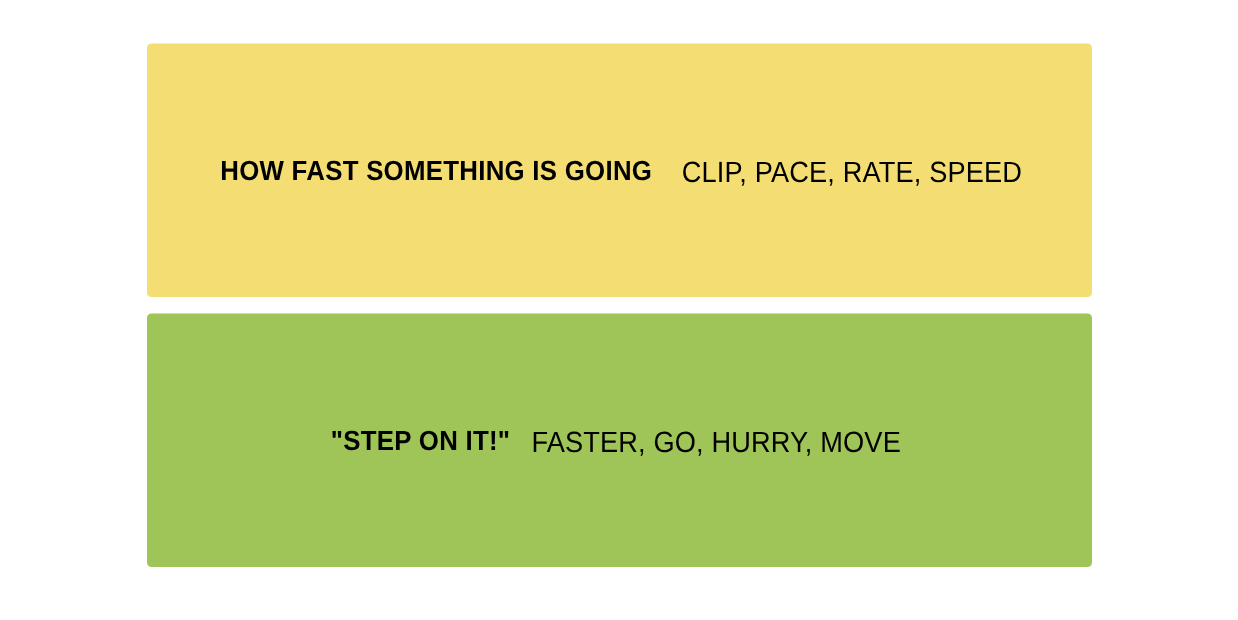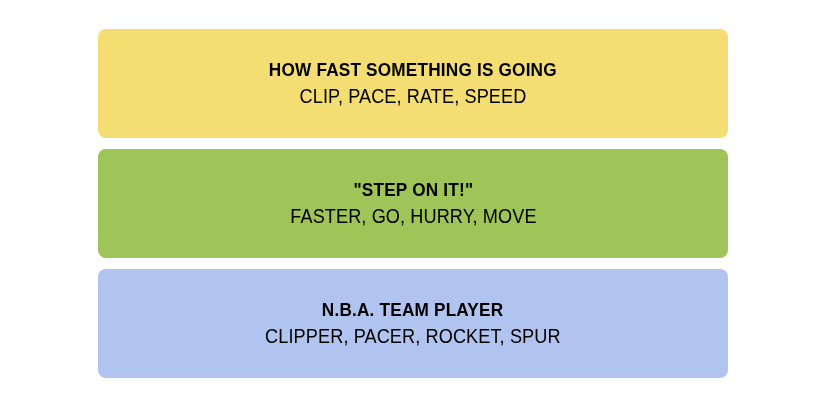--- a/index.html
+++ b/index.html
@@ -20,23 +20,23 @@
     top: 29px;
     width: 630px;
     height: 349px;
     display: flex;
     flex-direction: column;
     gap: 11px;
   }
 
   .category-card {
     flex: 1 1 0;
-    border-radius: 8px;
+    border-radius: 3px;
     display: flex;
-    flex-direction: column;
+    flex-direction: row;
     align-items: center;
     justify-content: center;
     text-align: center;
     color: #000000;
     overflow: hidden;
   }
 
   .category-title {
     font-size: 18.5px;
     font-weight: bold;
@@ -66,19 +66,15 @@
   <div class="category-card" style="background: rgb(244, 221, 114);">
     <div class="category-title">HOW FAST SOMETHING IS GOING</div>
     <div class="category-members">CLIP, PACE, RATE, SPEED</div>
   </div>
 
   <div class="category-card" style="background: rgb(159, 196, 87);">
     <div class="category-title">"STEP ON IT!"</div>
     <div class="category-members">FASTER, GO, HURRY, MOVE</div>
   </div>
 
-  <div class="category-card" style="background: rgb(176, 196, 239);">
-    <div class="category-title">N.B.A. TEAM PLAYER</div>
-    <div class="category-members">CLIPPER, PACER, ROCKET, SPUR</div>
-  </div>
 
 
 </div>
 
 </body></html>

